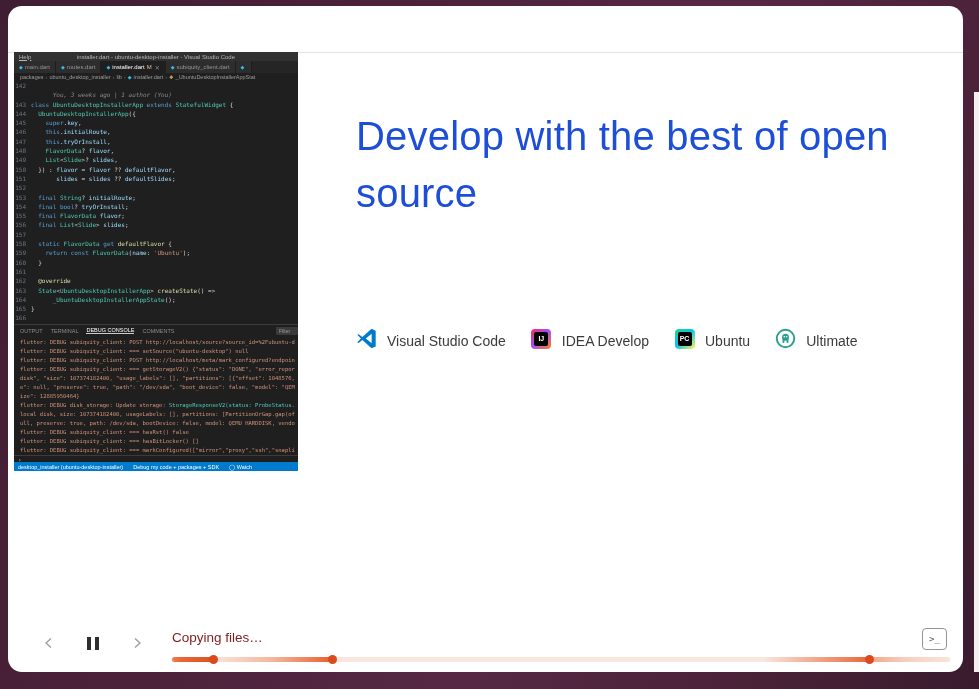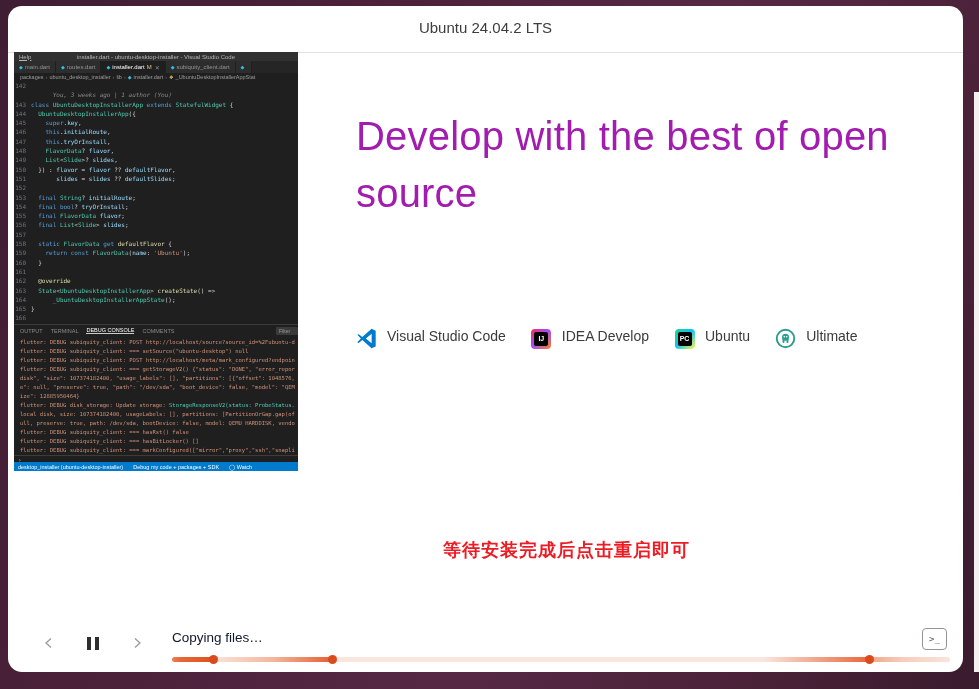--- a/index.html
+++ b/index.html
@@ -19,29 +19,29 @@
   .hdr { position:absolute; left:0; top:0; width:100%; height:46px; }
   .hdr-title {
     position:absolute; left:0; right:0; top:13px; text-align:center;
     font-size:15px; color:#3d3d3d;
   }
   .hdr-divider { position:absolute; left:0; top:46px; width:100%; height:1px; background:#e4e2e0; }
 
   
   .heading {
     position:absolute; left:348px; top:102px; width:592px;
-    font-size:40px; font-weight:300; line-height:57px; color:#a21caf;
+    font-size:40px; font-weight:300; line-height:57px; color:#1d4ed8;
     letter-spacing:0.2px;
   }
   .body-text {
     position:absolute; left:348px; top:241px; width:590px;
     font-size:14px; line-height:20px; color:#454545;
   }
   .logos { position:absolute; left:348px; top:322px; display:flex; gap:25px; align-items:center; }
-  .logo-item { display:flex; align-items:flex-start; gap:10px; }
+  .logo-item { display:flex; align-items:flex-end; gap:10px; }
   .logo-label { font-size:14px; color:#3b3b3b; }
   .logo-ic { width:21px; height:21px; display:flex; align-items:center; justify-content:center; }
   .sq-badge { width:20px; height:20px; border-radius:4px; display:flex; align-items:center; justify-content:center; }
   .sq-badge .inner {
     width:14px; height:14px; background:#000; border-radius:2px; color:#fff;
     font-size:7px; font-weight:bold; display:flex; align-items:center; justify-content:center;
     font-family:"Liberation Sans",sans-serif; letter-spacing:0;
   }
   .badge-idea { background:linear-gradient(135deg,#fe2857 0%,#a34bfd 45%,#fc801d 100%); }
   .badge-pycharm { background:linear-gradient(135deg,#21d789 0%,#07c3f2 45%,#fcf84a 100%); }
@@ -51,21 +51,21 @@
     font-size:18px; font-weight:bold; letter-spacing:1px;
     font-family:"DejaVu Sans","Liberation Sans",sans-serif;
   }
 
   
   .nav-btn { position:absolute; width:26px; height:26px; display:flex; align-items:center; justify-content:center; cursor:pointer; background:none; border:none; }
   .nav-prev { left:28px; top:624px; }
   .nav-pause { left:72px; top:624px; gap:4px; }
   .nav-next { left:116px; top:624px; }
   .pause-bar { width:4px; height:13px; background:#2e2e2e; }
-  .copy-status { position:absolute; left:164px; top:624px; font-size:13.5px; color:#0f172a; }
+  .copy-status { position:absolute; left:164px; top:624px; font-size:13.5px; color:#7f1d1d; }
   .progress {
     position:absolute; left:164px; top:651px; width:778px; height:5px; border-radius:3px;
     background:linear-gradient(90deg,
       #ee7d55 0%, #e86636 1.2%, #df5320 5.0%,
       #f9e0d5 5.9%, #f3b69c 13%, #e96336 20.1%,
       #f9e6df 21.2%, #f9e6df 76.0%,
       #ea6a3d 89.2%, #f2ab8d 90.2%, #f7cdbd 94%, #f9e4dc 100%);
   }
   .pdot { position:absolute; top:-2px; width:9px; height:9px; border-radius:50%; background:#da4a1c; }
   .term-btn {
@@ -115,21 +115,20 @@
       font-family:"Liberation Sans",sans-serif; white-space:nowrap; }
 </style>
 </head>
 <body>
 
 <div class="bg-sliver"></div>
 
 <div class="win">
 
   <div class="hdr">
-    <div class="hdr-title">Ubuntu 24.04.2 LTS</div>
     <div class="hdr-divider"></div>
   </div>
 
   <div class="vsc">
     <div class="vsc-titlebar">
       <span class="vsc-menu">Help</span>
       <span class="vsc-title">installer.dart - ubuntu-desktop-installer - Visual Studio Code</span>
     </div>
     <div class="vsc-tabs" id="vscTabs">
         <div class="vsc-tab">
@@ -260,21 +259,20 @@
             <rect x="8.6" y="12" width="2.2" height="5" rx="1" fill="#2B9E8F"></rect>
             <rect x="13.2" y="12" width="2.2" height="5" rx="1" fill="#2B9E8F"></rect>
             <circle cx="10.6" cy="10" r="0.9" fill="#fff"></circle>
             <circle cx="13.4" cy="10" r="0.9" fill="#fff"></circle>
           </svg>
         </span>
         <span class="logo-label">Ultimate</span>
       </div>
     </div>
 
-  <div class="annotation" style="color: rgb(237, 28, 36);">等待安装完成后点击重启即可</div>
 
   <button class="nav-btn nav-prev">
     <svg width="14" height="14" viewBox="0 0 14 14">
       <polyline points="9,2.5 4,7 9,11.5" fill="none" stroke="#9b9b9b" stroke-width="1.3"></polyline>
     </svg>
   </button>
   <button class="nav-btn nav-pause">
     <span style="display:flex;gap:4px;">
       <span class="pause-bar"></span>
         <span class="pause-bar"></span>

